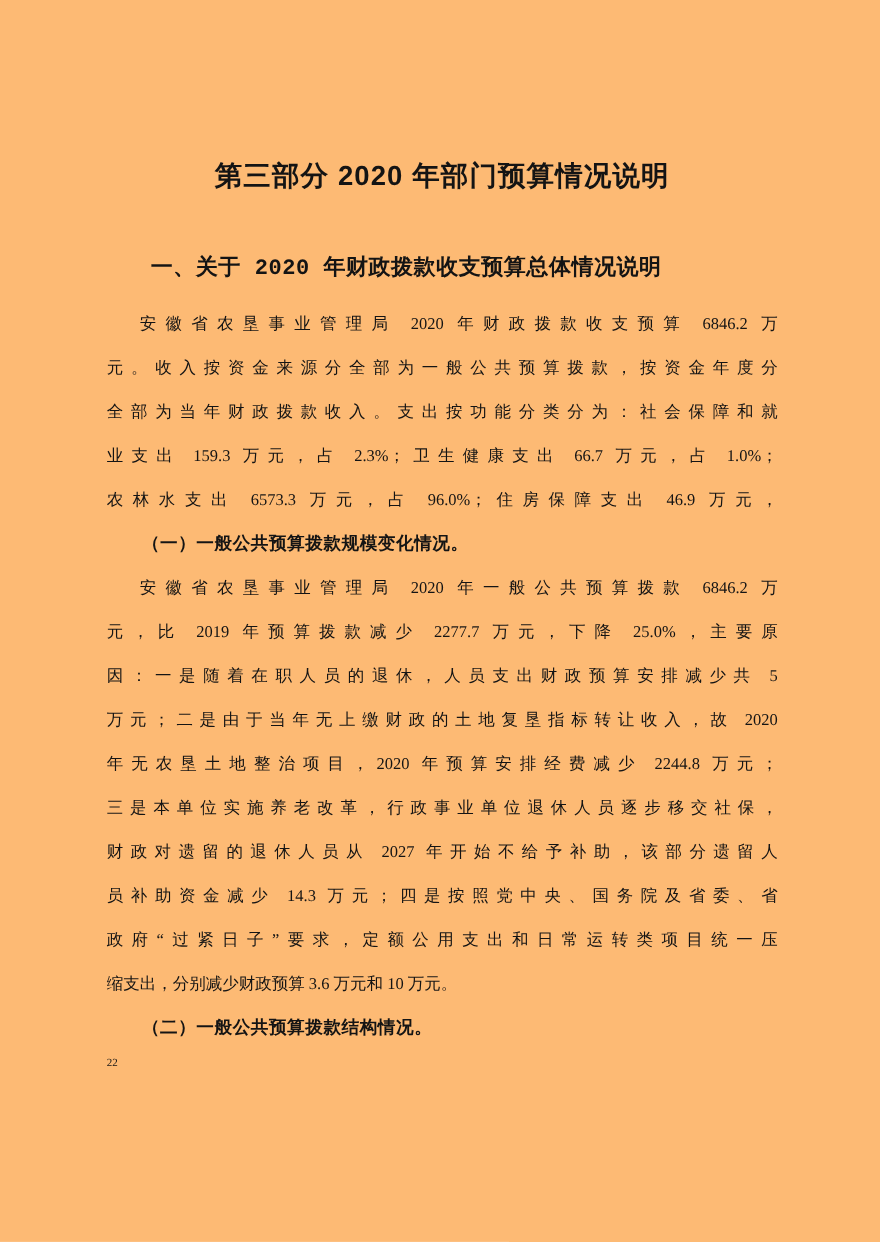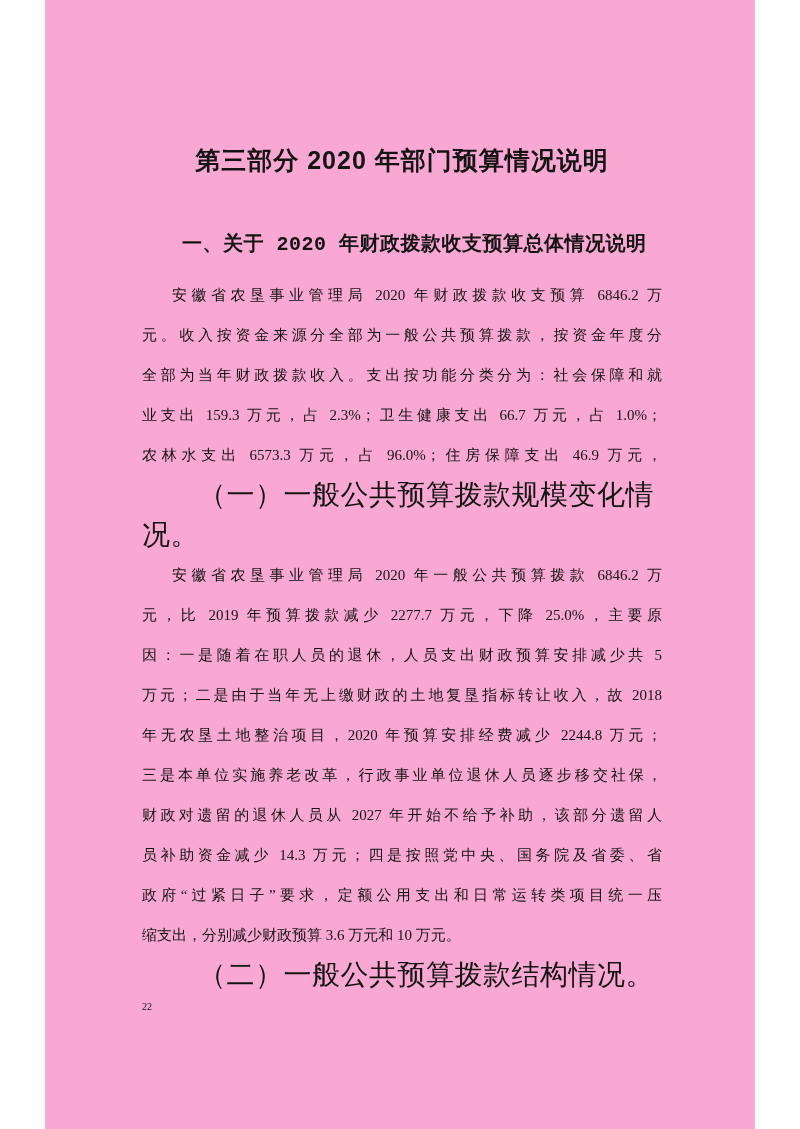--- a/index.html
+++ b/index.html
@@ -1,22 +1,22 @@
 <!DOCTYPE html>
 <html><head>
 <meta charset="utf-8">
 <style>
   * { margin: 0; padding: 0; box-sizing: border-box; }
   html, body { background: #ffffff; }
   .page {
     position: relative;
-    width: 710px;
+    width: 800px;
     height: 1129px;
     margin: 0 auto;
-    background: #f9a8d4;
+    background: #fdba74;
     color: #141414;
     overflow: hidden;
     font-family: "Liberation Serif", "DejaVu Serif", serif;
   }
   .content {
     padding: 143px 93px 0 97px; 
   }
   .doc-title {
     font-family: "Liberation Sans", "DejaVu Sans", sans-serif;
     font-weight: bold;
@@ -29,22 +29,22 @@
     font-family: Liberation Mono, monospace;
     font-weight: bold;
     font-size: 20px;
     line-height: 40px;
     text-indent: 2em;
     letter-spacing: 0.5px;
   }
   .heading-black.first { margin-top: 48px; }
   .heading-kai {
     font-family: "Liberation Serif", "DejaVu Serif", serif;
-    font-weight: normal;
-    font-size: 28px;
+    font-weight: bold;
+    font-size: 16px;
     line-height: 40px;
     text-indent: 2em;
     letter-spacing: 0.5px;
   }
   .para { margin: 0; }
   .para.first { margin-top: 10px; }
   .sec2 { margin-top: 2px; }
   .doc-line {
     font-size: 15px;
     line-height: 40px;
@@ -82,21 +82,21 @@
         <div class="doc-line">农林水支出 6573.3 万元，占 96.0%；住房保障支出 46.9 万元，</div>
       </div>
 
 
     <div class="heading-kai">（一）一般公共预算拨款规模变化情况。</div>
 
     <div class="para">
         <div class="doc-line">安徽省农垦事业管理局 2020 年一般公共预算拨款 6846.2 万</div>
         <div class="doc-line">元，比 2019 年预算拨款减少 2277.7 万元，下降 25.0%，主要原</div>
         <div class="doc-line">因：一是随着在职人员的退休，人员支出财政预算安排减少共 5</div>
-        <div class="doc-line">万元；二是由于当年无上缴财政的土地复垦指标转让收入，故 2018</div>
+        <div class="doc-line">万元；二是由于当年无上缴财政的土地复垦指标转让收入，故 2020</div>
         <div class="doc-line">年无农垦土地整治项目，2020 年预算安排经费减少 2244.8 万元；</div>
         <div class="doc-line">三是本单位实施养老改革，行政事业单位退休人员逐步移交社保，</div>
         <div class="doc-line">财政对遗留的退休人员从 2027 年开始不给予补助，该部分遗留人</div>
         <div class="doc-line">员补助资金减少 14.3 万元；四是按照党中央、国务院及省委、省</div>
         <div class="doc-line">政府“过紧日子”要求，定额公用支出和日常运转类项目统一压</div>
         <div class="doc-line doc-line-last">缩支出，分别减少财政预算 3.6 万元和 10 万元。</div>
       </div>
 
     <div class="heading-kai">（二）一般公共预算拨款结构情况。</div>
 

